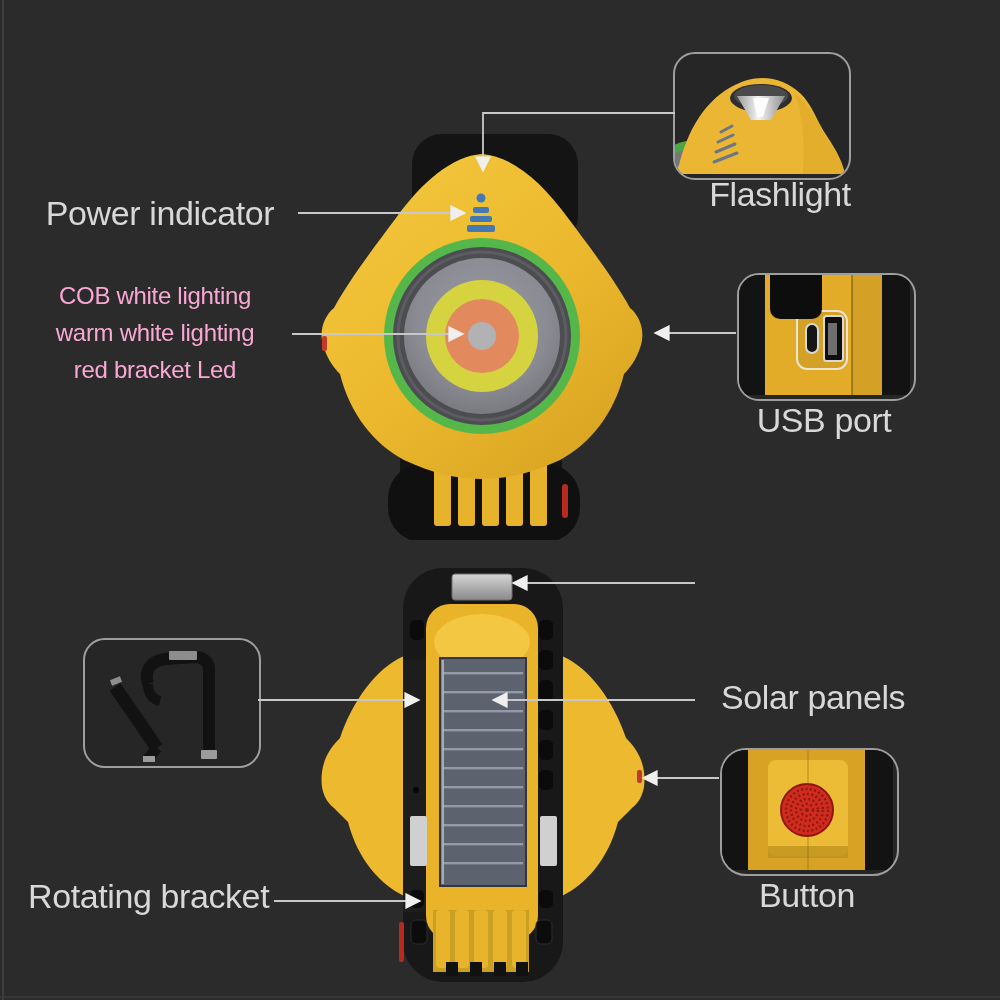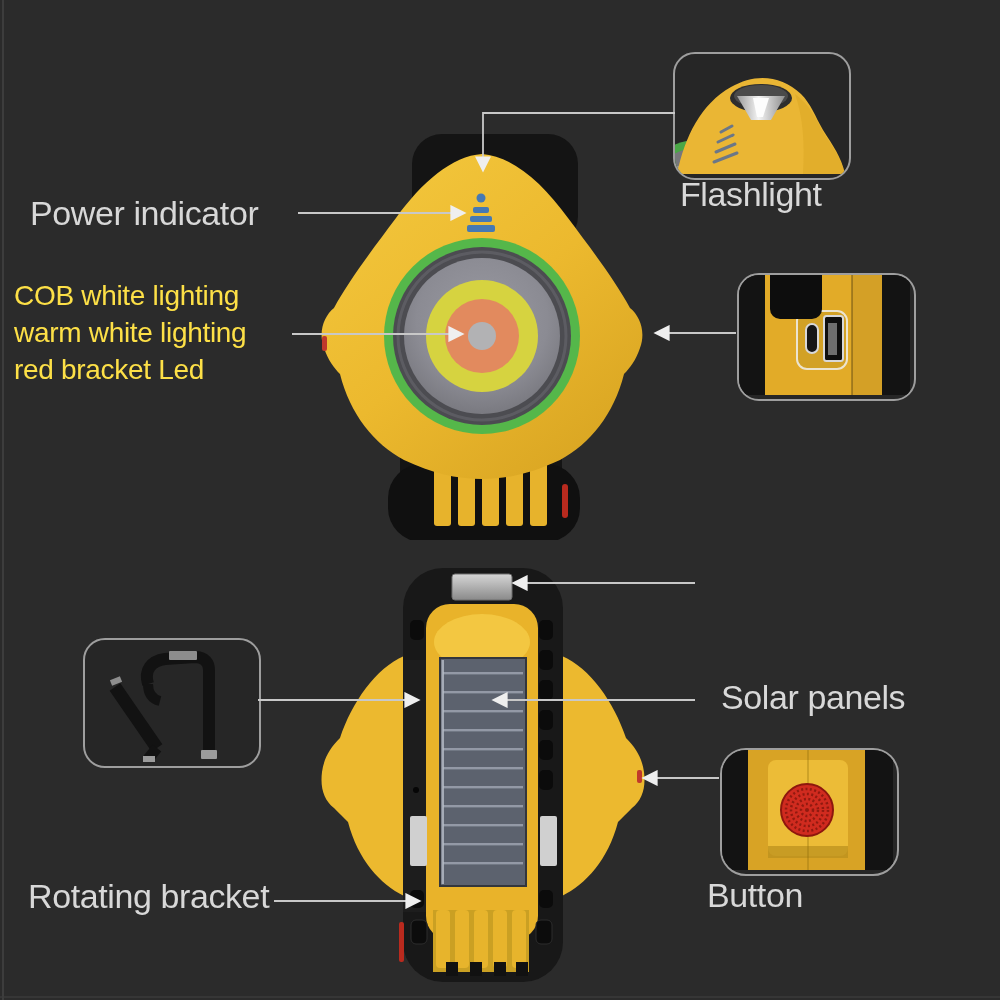--- a/index.html
+++ b/index.html
@@ -7,24 +7,24 @@
     position:relative;width:1000px;height:1000px;overflow:hidden;
     background:#2b2b2b;
     font-family:"Liberation Sans",sans-serif;
   }
   .stage::before{content:"";position:absolute;left:2px;top:0;width:2px;height:100%;background:#424242;opacity:.8;}
   .stage::after{content:"";position:absolute;left:0;bottom:2px;width:100%;height:2px;background:#3c3c3c;opacity:.7;}
   .label{
     position:absolute;color:#d8d8d8;font-size:34px;line-height:38px;
     letter-spacing:-0.4px;z-index:8;white-space:nowrap;
   }
-  .label.center{}
+  .label.center{text-align:center;}
   .cob-block{
     position:absolute;left:14px;top:277px;width:282px;z-index:8;
-    color:#fde047;font-size:28px;line-height:37px;letter-spacing:-0.3px;
+    color:#f9a8d4;font-size:24px;line-height:37px;text-align:center;letter-spacing:-0.3px;
   }
   .callout-box{
     position:absolute;border:2px solid #9e9e9e;border-radius:22px;
     overflow:hidden;z-index:4;background:#262626;
   }
   .callout-box svg{display:block;}
   .scene{position:absolute;z-index:2;}
   .connectors{position:absolute;left:0;top:0;z-index:7;pointer-events:none;}
 </style>
 </head>
@@ -251,20 +251,21 @@
   <div class="label center" style="left:30px;top:194px;width:260px">Power indicator</div>
 
   <div class="cob-block">
     <div>COB white lighting</div>
     <div>warm white lighting</div>
     <div>red bracket Led</div>
   </div>
 
   <div class="label center" style="left:680px;top:175px;width:200px">Flashlight</div>
 
+  <div class="label center" style="left:724px;top:401px;width:200px">USB port</div>
 
 
   <div class="label" style="left:721px;top:678px">Solar panels</div>
 
 
   <div class="label" style="left:28px;top:877px">Rotating bracket</div>
 
   <div class="label center" style="left:707px;top:876px;width:200px">Button</div>
 
 </div>

